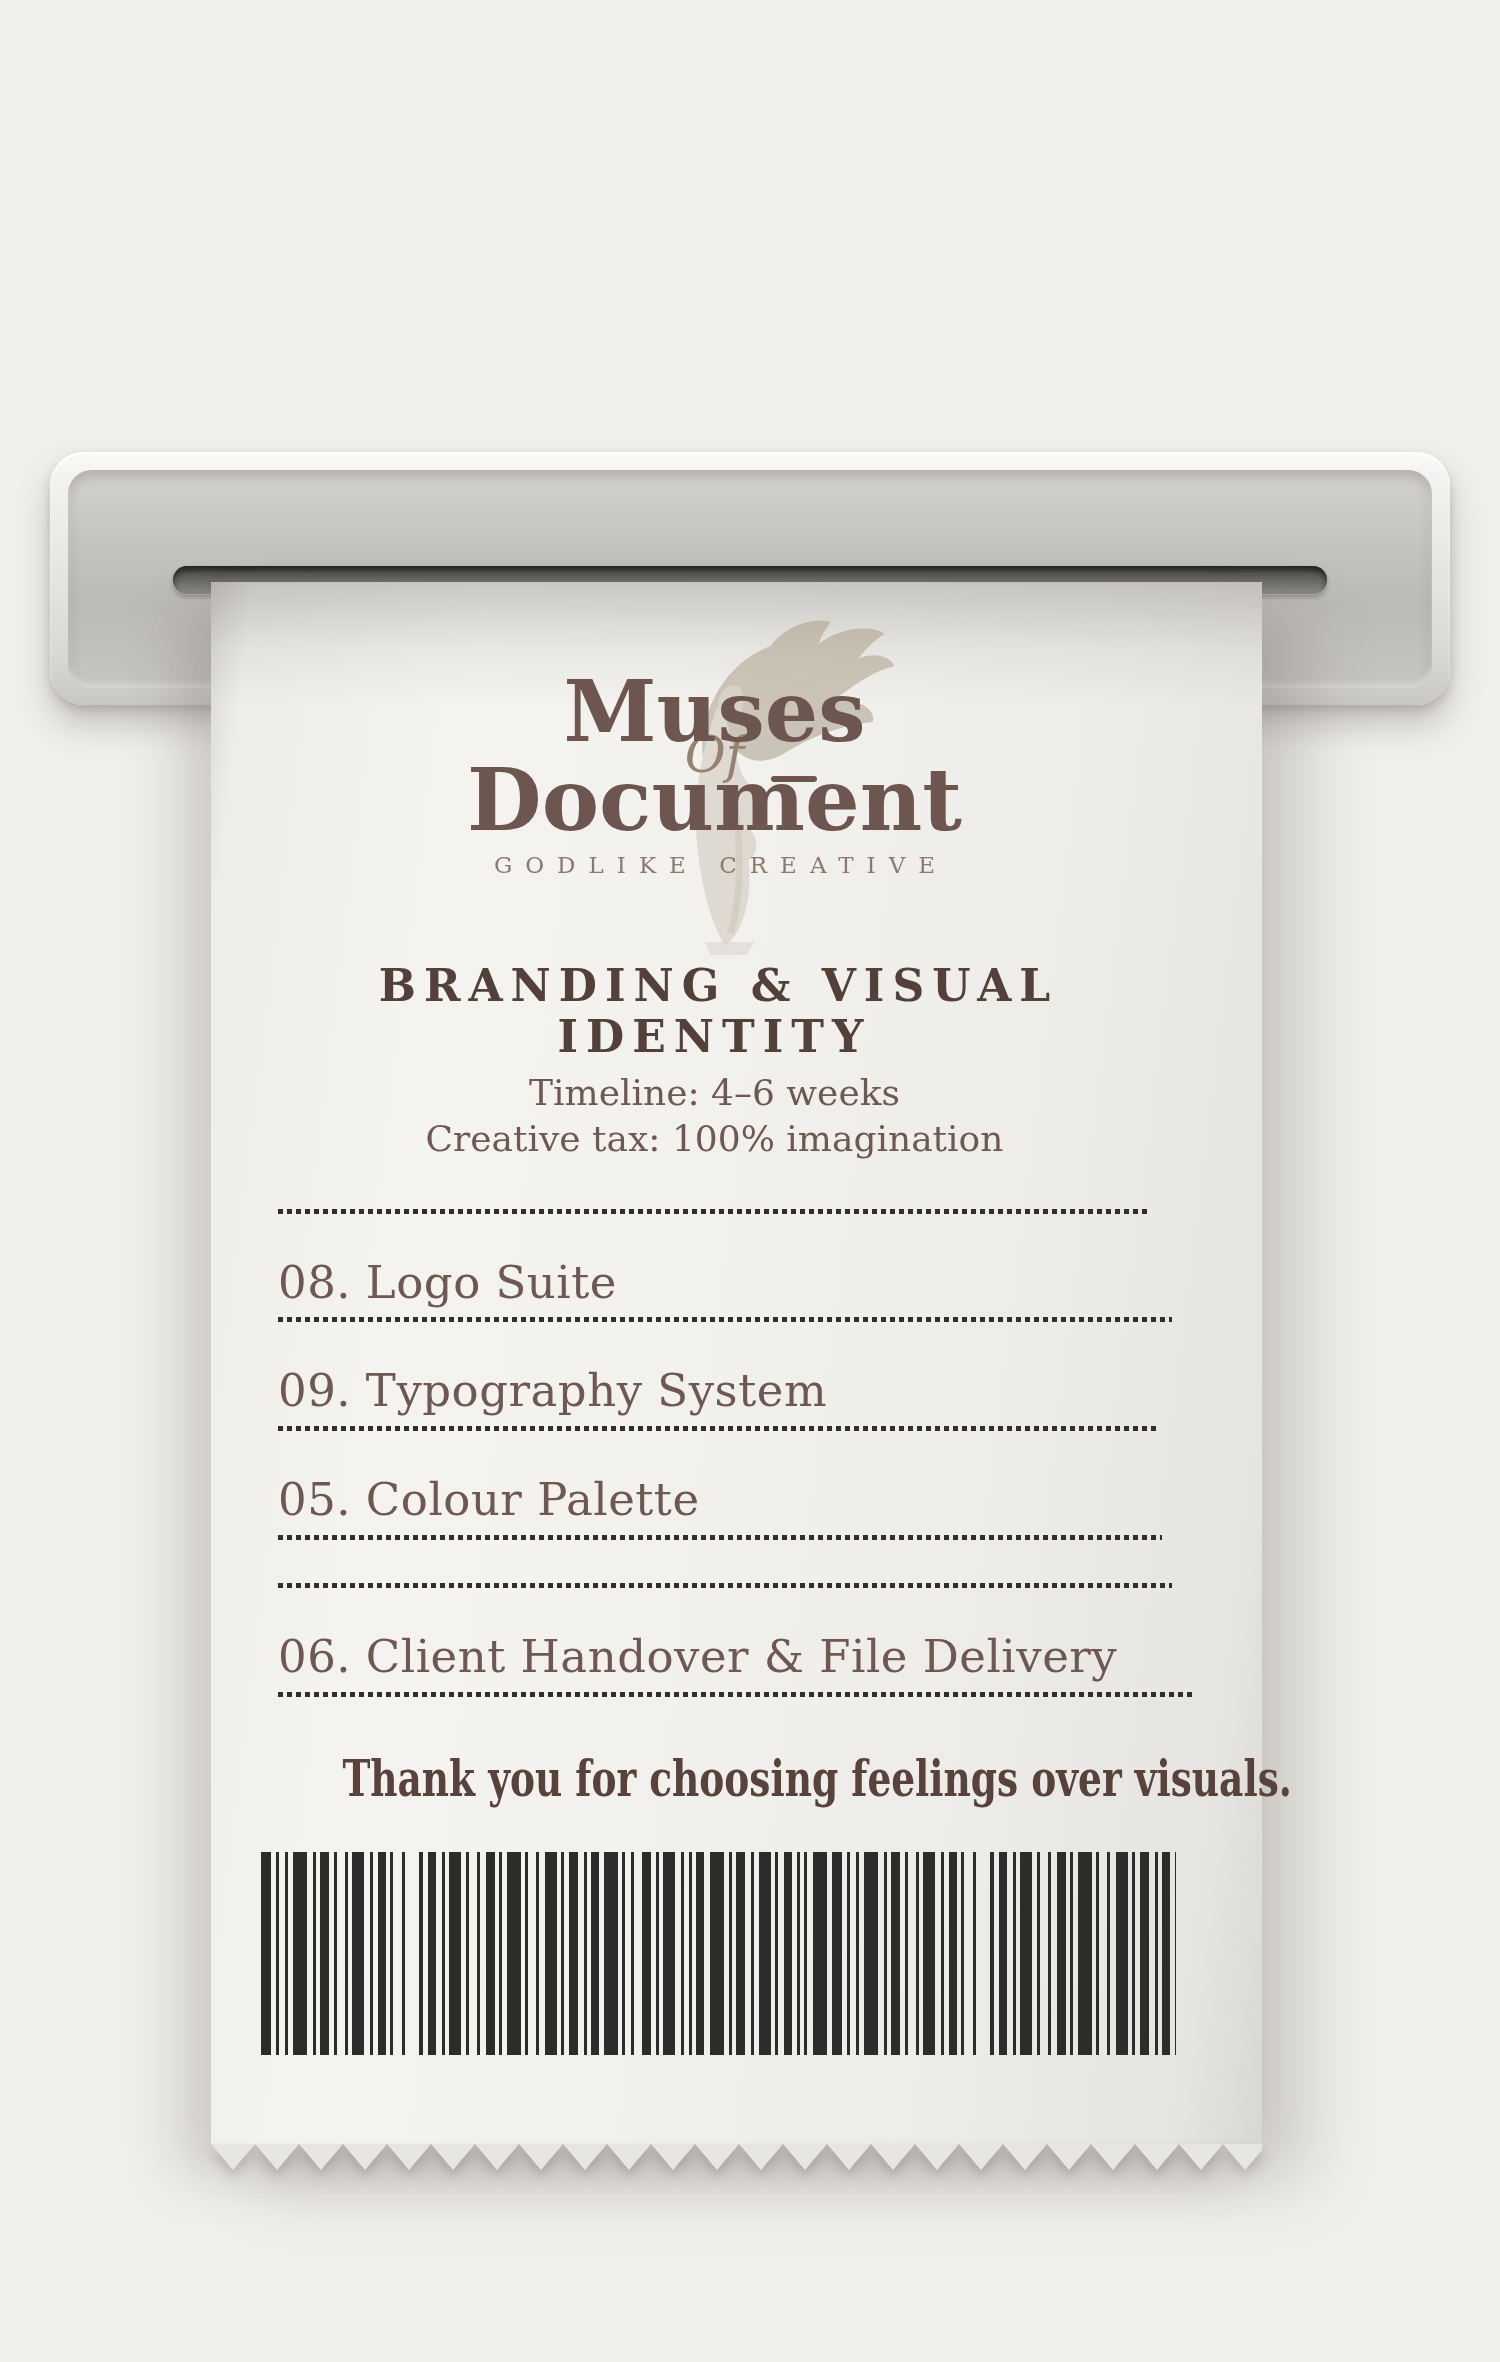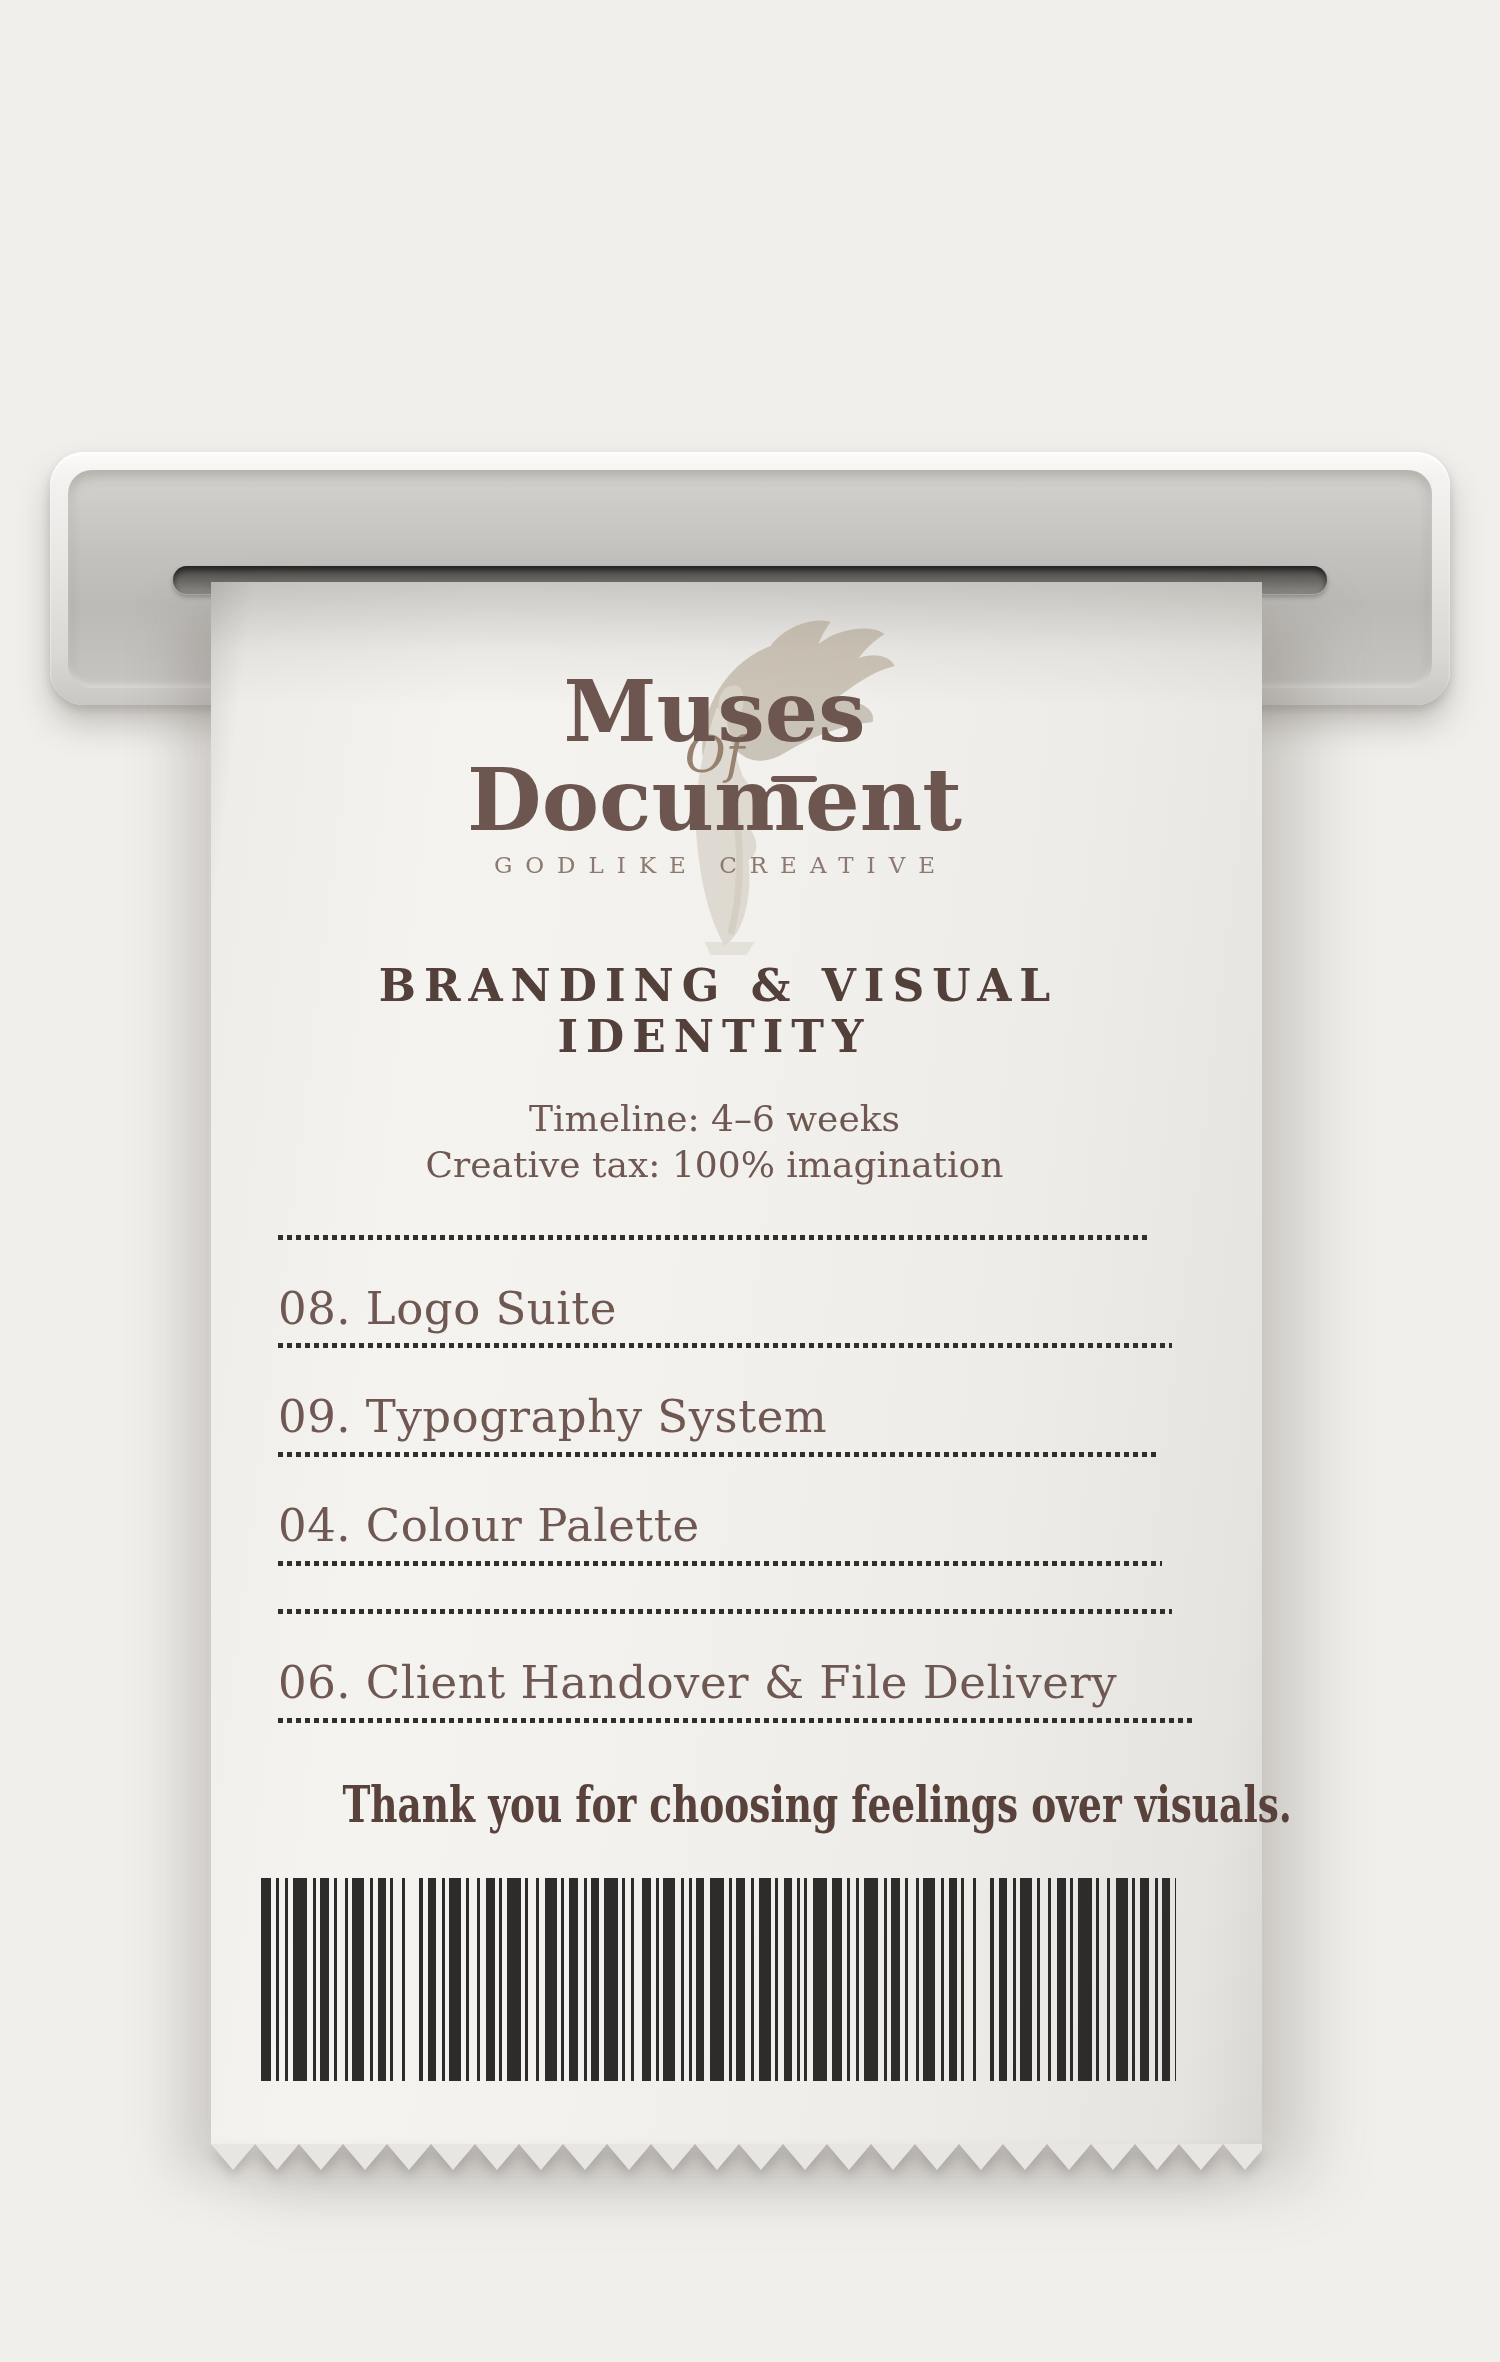--- a/index.html
+++ b/index.html
@@ -34,21 +34,21 @@
   .logo{position:relative;margin-top:96px;}
   .logo-line1{position:relative;z-index:1;font-size:84px;font-weight:bold;line-height:.82;color:#6d564f;letter-spacing:0;}
   .logo-line2{position:relative;z-index:1;font-size:86px;font-weight:bold;line-height:.82;color:#6d564f;margin-top:18px;letter-spacing:0;}
   .logo-of{position:absolute;z-index:0;left:50%;top:48px;transform:translateX(-50%);
     font-size:50px;font-style:italic;color:#97826f;}
   .lig-dash{position:absolute;z-index:2;left:calc(50% + 56px);top:98px;width:46px;height:6px;background:#6d564f;border-radius:3px;}
   .tagline{margin-top:17px;font-size:23px;letter-spacing:13px;text-indent:13px;color:#8c7a71;}
 
   
   .title{margin-top:82px;font-size:44px;font-weight:bold;letter-spacing:8px;text-indent:8px;color:#54403a;}
-  .meta{margin-top:34px;font-size:36px;line-height:1.28;color:#6f5852;}
+  .meta{margin-top:8px;font-size:36px;line-height:1.28;color:#6f5852;}
 
   
   .services{margin:46px 0 0 67px;list-style:none;padding:0;}
   .service{margin-bottom:43px;}
   .service-label{font-size:45px;line-height:1.15;color:#6f5752;letter-spacing:.5px;}
   .dots{margin-top:9px;height:5px;background:repeating-linear-gradient(90deg,#312e2b 0 5px,transparent 5px 9px);}
   .service:nth-child(1) .dots{width:870px;}
   .service:nth-child(2) .dots{width:894px;}
   .service:nth-child(3) .dots{width:878px;}
   .service:nth-child(4) .dots{width:884px;}
@@ -112,21 +112,21 @@
         </li>
         <li class="service">
           <div class="service-label">08. Logo Suite</div>
           <div class="dots"></div>
         </li>
         <li class="service">
           <div class="service-label">09. Typography System</div>
           <div class="dots"></div>
         </li>
         <li class="service">
-          <div class="service-label">04. Colour Palette</div>
+          <div class="service-label">05. Colour Palette</div>
           <div class="dots"></div>
         </li>
         <li class="service">
           <div class="dots"></div>
         </li>
         <li class="service">
           <div class="service-label">06. Client Handover &amp; File Delivery</div>
           <div class="dots"></div>
         </li>
       </ul>

